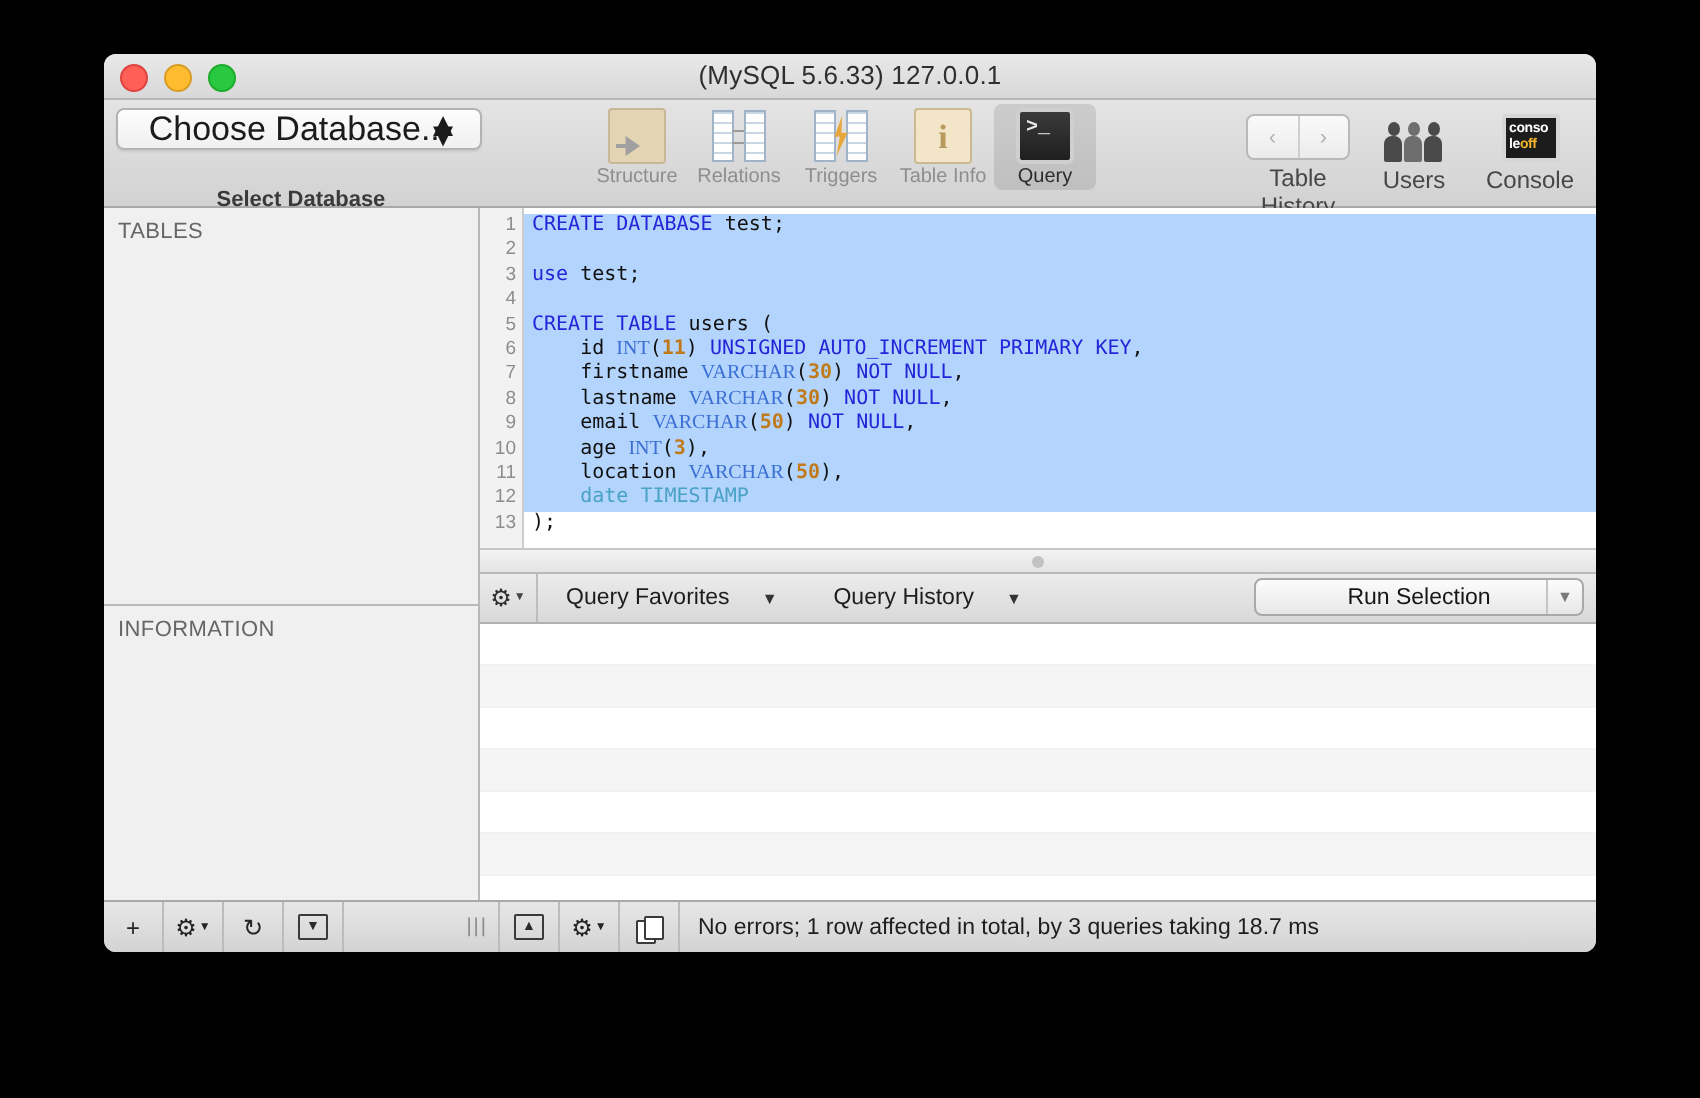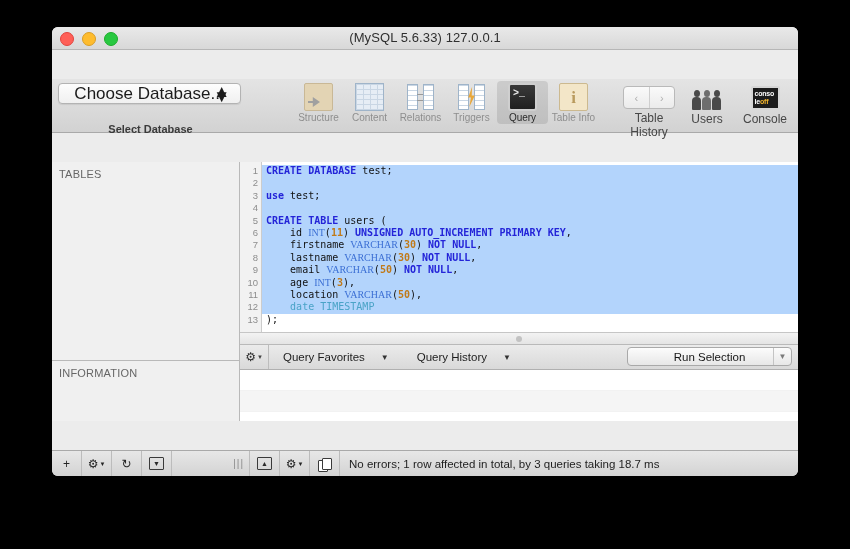--- a/index.html
+++ b/index.html
@@ -28,21 +28,20 @@
     left: 52px;
     top: 27px;
     width: 746px;
     height: 449px;
     background: #ececec;
     border-radius: 6px;
     overflow: hidden;
     box-shadow: 0 10px 34px rgba(0,0,0,0.55);
     display: flex;
     flex-direction: column;
-    gap: 29px;
   }
 
   
   .titlebar {
     position: relative;
     height: 22px;
     background: linear-gradient(to bottom, #e9e9e9, #d8d8d8);
     border-bottom: 1px solid #b6b6b6;
     flex: none;
   }
@@ -414,21 +413,21 @@
     line-height: 12.4px;
     white-space: pre;
     overflow: hidden;
     position: relative;
   }
   .code .line {
     height: 12.4px;
     padding-left: 4px;
   }
   .code .line.sel { background: #b3d4fc; }
-  .kw { color: #2424d8; font-weight: bold; }
+  .kw { color: #2424d8; font-weight: normal; }
   .typ { color: #3b6fd4; font-family: Liberation Serif, serif; }
   .num { color: #c07a1a; font-weight: bold; }
   .dim { color: #4aa3c7; }
   .plain { color: #111111; }
 
   .editor-resize {
     height: 11px;
     flex: none;
     background: linear-gradient(to bottom, #f3f3f3, #e4e4e4);
     border-bottom: 1px solid #b9b9b9;
@@ -612,46 +611,42 @@
         </div>
         <div class="db-caption">Select Database</div>
       </div>
 
       <div class="tabs">
         <div class="tab">
           <div class="ticon ic-structure"></div>
           <span class="tlabel">Structure</span>
         </div>
         <div class="tab">
-          <div class="ticon ic-grid head"></div>
-          <span class="tlabel">Content</span>
-        </div>
-        <div class="tab">
           <div class="ticon ic-relations">
             <div class="rbox l"></div>
               <div class="rlink"></div>
               <div class="rbox r"></div>
           </div>
           <span class="tlabel">Relations</span>
         </div>
         <div class="tab">
           <div class="ticon ic-trigger">
             <div class="tbox l"></div>
               <div class="tbox r"></div>
               <div class="bolt"></div>
           </div>
           <span class="tlabel">Triggers</span>
         </div>
+        <div class="tab">
+          <div class="ticon ic-tableinfo"></div>
+          <span class="tlabel">Table Info</span>
+        </div>
         <div class="tab active">
           <div class="ticon ic-query"></div>
           <span class="tlabel">Query</span>
-        </div>
-        <div class="tab">
-          <div class="ticon ic-tableinfo"></div>
-          <span class="tlabel">Table Info</span>
         </div>
       </div>
 
       <div class="right-group">
         <div class="rg-item">
           <div class="navarrows">
             <div>‹</div>
             <div>›</div>
           </div>
           <span class="rlabel">Table History</span>

